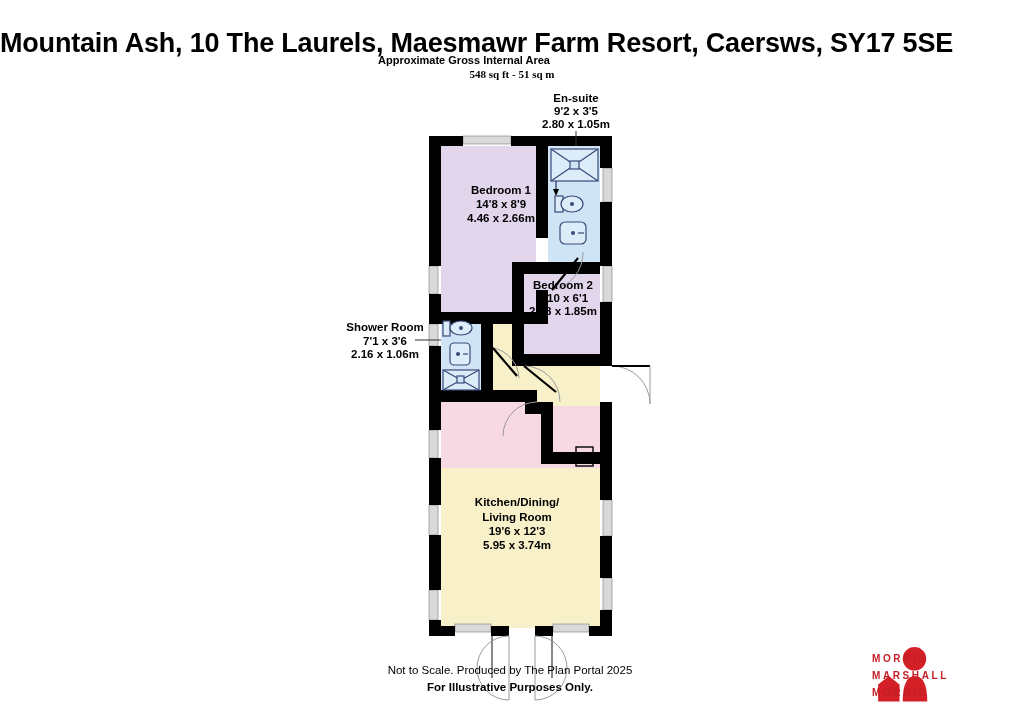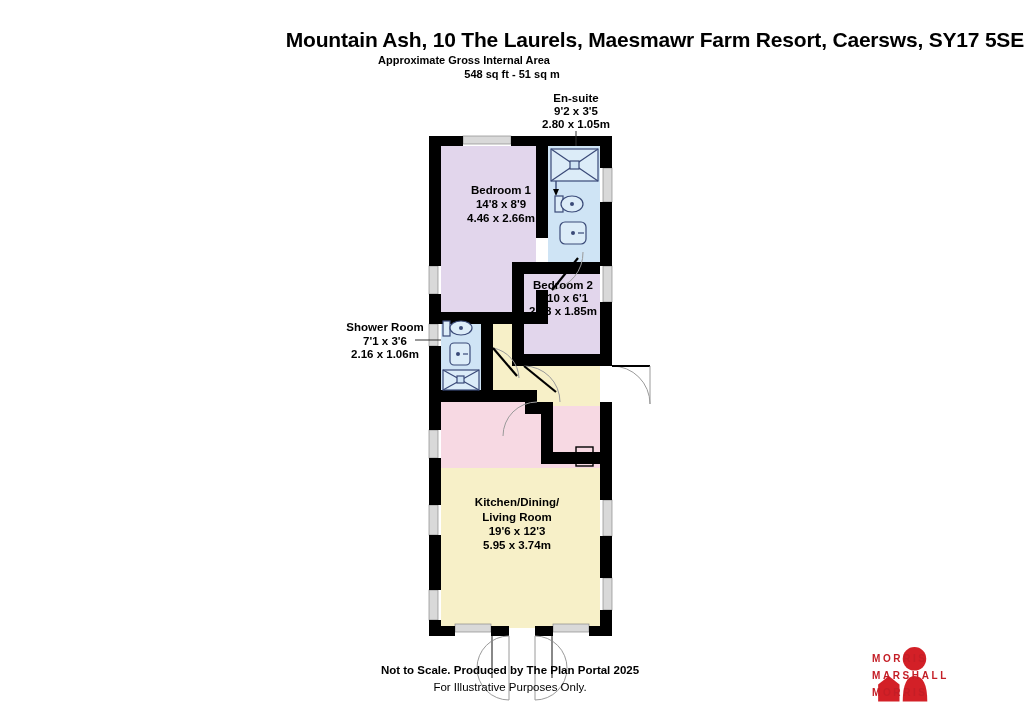--- a/index.html
+++ b/index.html
@@ -2,39 +2,39 @@
 <html><head>
 <meta charset="utf-8">
 <style>
   html,body{margin:0;padding:0;}
   body{
     width:1024px;height:723px;background:#ffffff;
     font-family:"Liberation Sans", sans-serif;
     color:#000;overflow:hidden;position:relative;
   }
   #title{
-    position:absolute;left:0;top:28px;width:1024px;text-align:right;
-    font-size:21px;font-weight:bold;letter-spacing:-0.2px;
+    position:absolute;left:0;top:28px;width:1024px;text-align:left;
+    font-size:27px;font-weight:bold;letter-spacing:-0.2px;
   }
   #sub1{
     position:absolute;left:0;top:54px;width:928px;text-align:center;
     font-size:11px;font-weight:bold;
   }
   #sub2{
     position:absolute;left:0;top:68px;width:1024px;text-align:center;
-    font-size:11px;font-weight:bold;
+    font-size:11px;font-weight:bold;font-family:Liberation Serif, serif;
   }
   #plan{position:absolute;left:0;top:0;width:1024px;height:723px;}
   .foot1{
     position:absolute;left:250px;top:664px;width:520px;text-align:center;
-    font-size:11.5px;font-weight:bold;
+    font-size:11.5px;font-weight:normal;
   }
   .foot2{
     position:absolute;left:250px;top:681px;width:520px;text-align:center;
-    font-size:11.5px;font-weight:normal;
+    font-size:11.5px;font-weight:bold;
   }
   #logo{position:absolute;left:822px;top:646px;width:170px;height:62px;}
   .logotxt{
     position:absolute;left:872px;top:650px;
     font-size:10px;font-weight:bold;color:#c41e26;
     letter-spacing:2.6px;line-height:17px;
   }
 </style>
 </head>
 <body>

